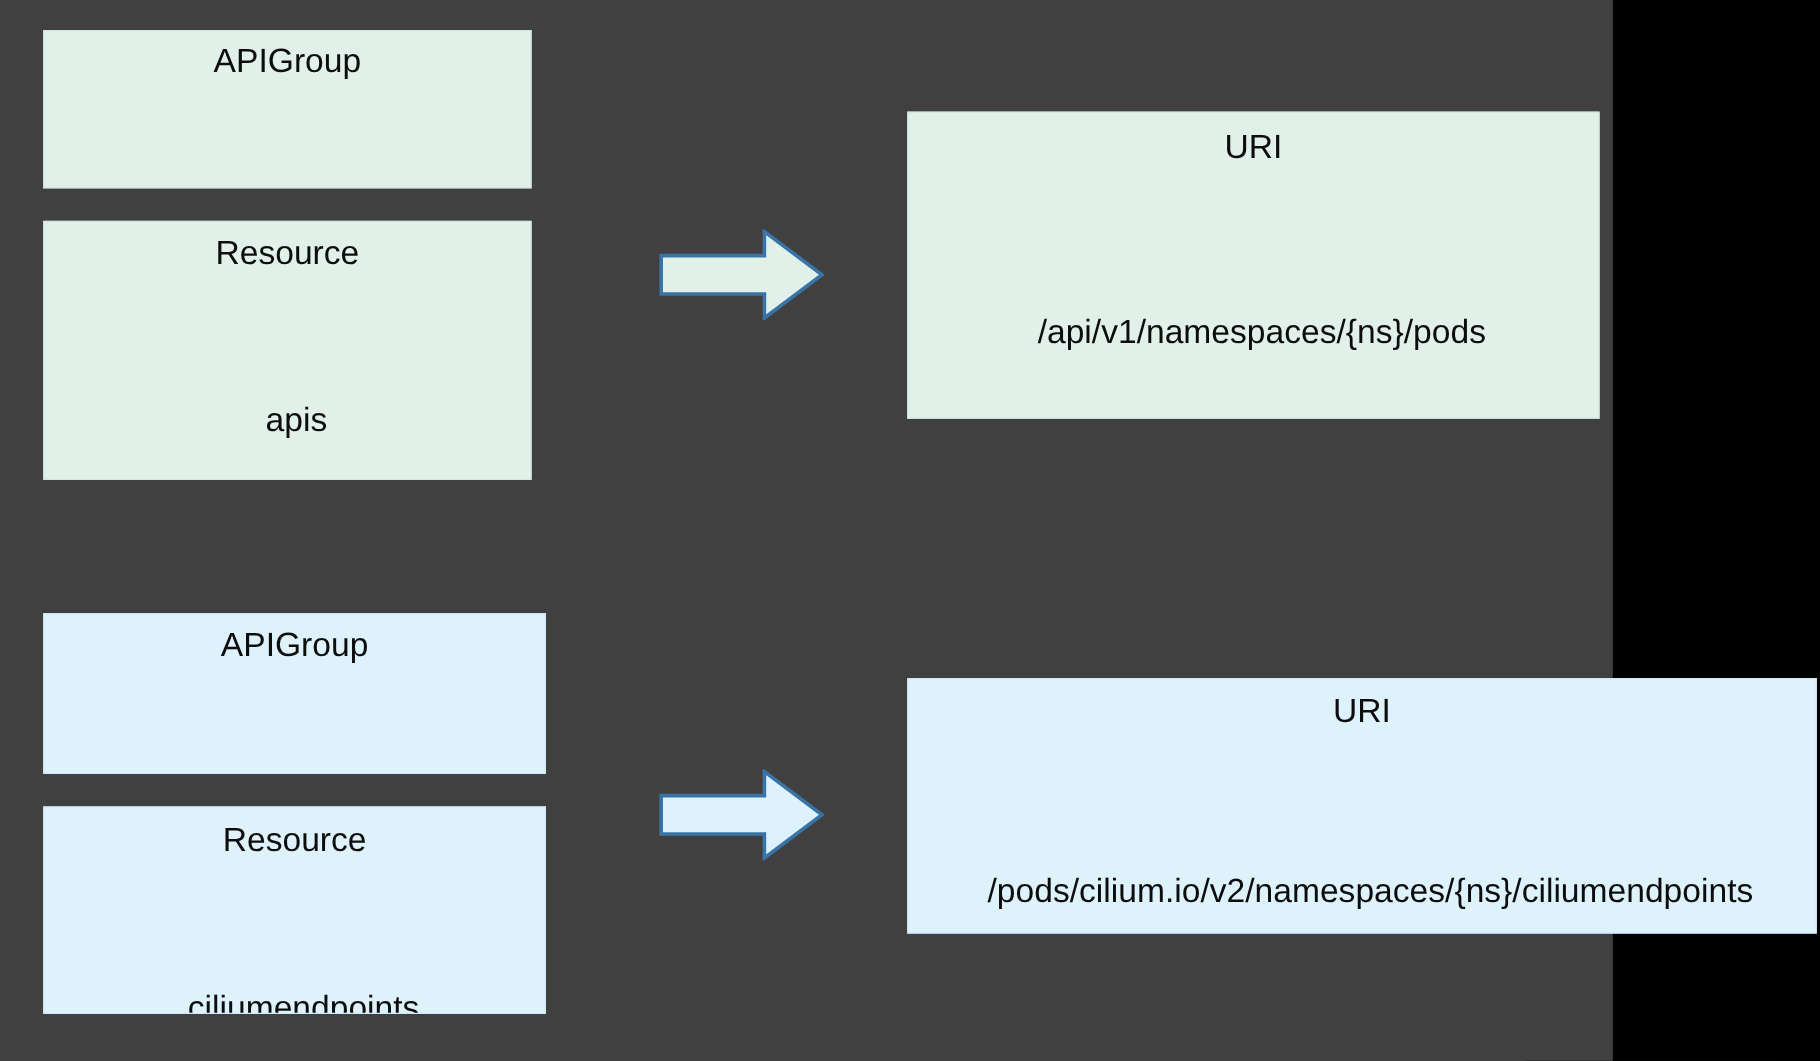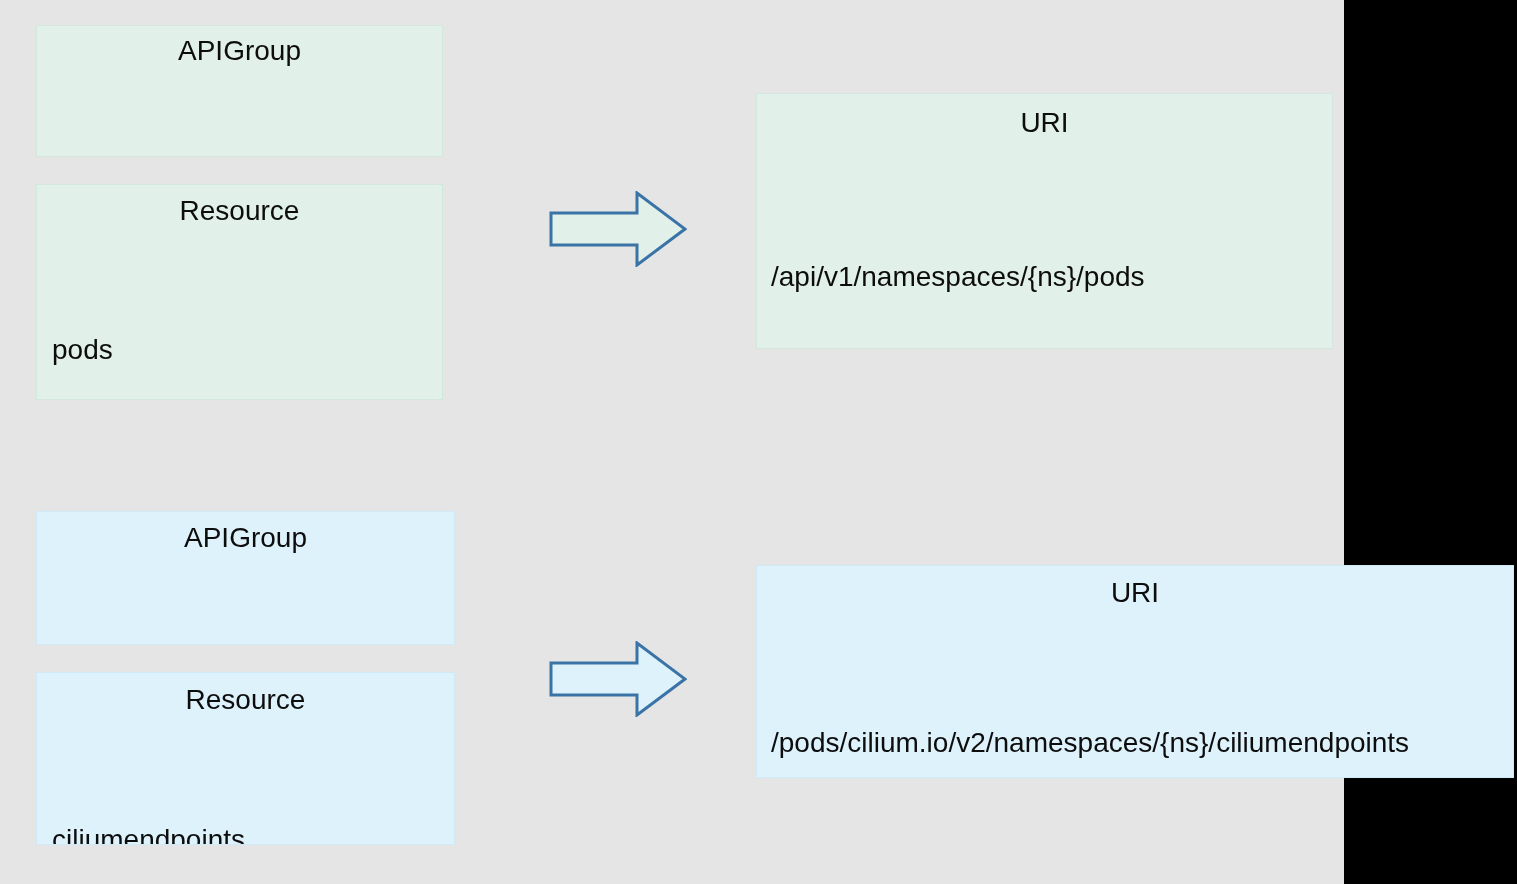--- a/index.html
+++ b/index.html
@@ -14,21 +14,21 @@
     overflow: hidden;
     font-family: "Liberation Sans", sans-serif;
     -webkit-font-smoothing: antialiased;
   }
 
   .stage {
     position: absolute;
     left: 0; top: 0;
     width: 1344px;
     height: 884px;
-    background: #e5e5e5;
+    background: #404040;
   }
 
   .box {
     position: absolute;
     box-sizing: border-box;
     color: #0d0d0d;
     overflow: hidden;
   }
   .box.mint  { background: #e1f0e9; }
   .box.blue  { background: #def2fc; }
@@ -43,21 +43,21 @@
     color: #0d0d0d;
     white-space: nowrap;
   }
 
   .box-lines {
     font-size: 28px;
     line-height: 40px;
     color: #0d0d0d;
     white-space: pre;
   }
-  .box-lines .line { display: block; white-space: pre; }
+  .box-lines .line { display: block; white-space: pre; text-align: center; }
 
   
   #apigroup-empty {
     left: 36px; top: 25px; width: 407px; height: 132px;
   }
   #apigroup-empty .box-title { margin-top: 10px; }
   #apigroup-empty .box-lines { margin-top: 22px; padding-left: 15px; }
 
   
   #resource-core {
@@ -109,21 +109,21 @@
   <div class="box mint bordered-mint" id="apigroup-empty">
     <div class="box-title">APIGroup</div>
     <div class="box-lines">
       
     </div>
   </div>
 
   <div class="box mint bordered-mint" id="resource-core">
     <div class="box-title">Resource</div>
     <div class="box-lines">
-      <span class="line">pods</span>
+      <span class="line">apis</span>
       
       
     </div>
   </div>
 
   <div class="arrow" id="arrow-top">
     <svg width="138" height="76" viewBox="0 0 138 76" xmlns="http://www.w3.org/2000/svg">
       <polygon points="2,22 88,22 88,2 136,38 88,74 88,54 2,54" fill="#e1f0e9" stroke="#3a74a6" stroke-width="3" stroke-linejoin="miter"></polygon>
     </svg>
   </div>

